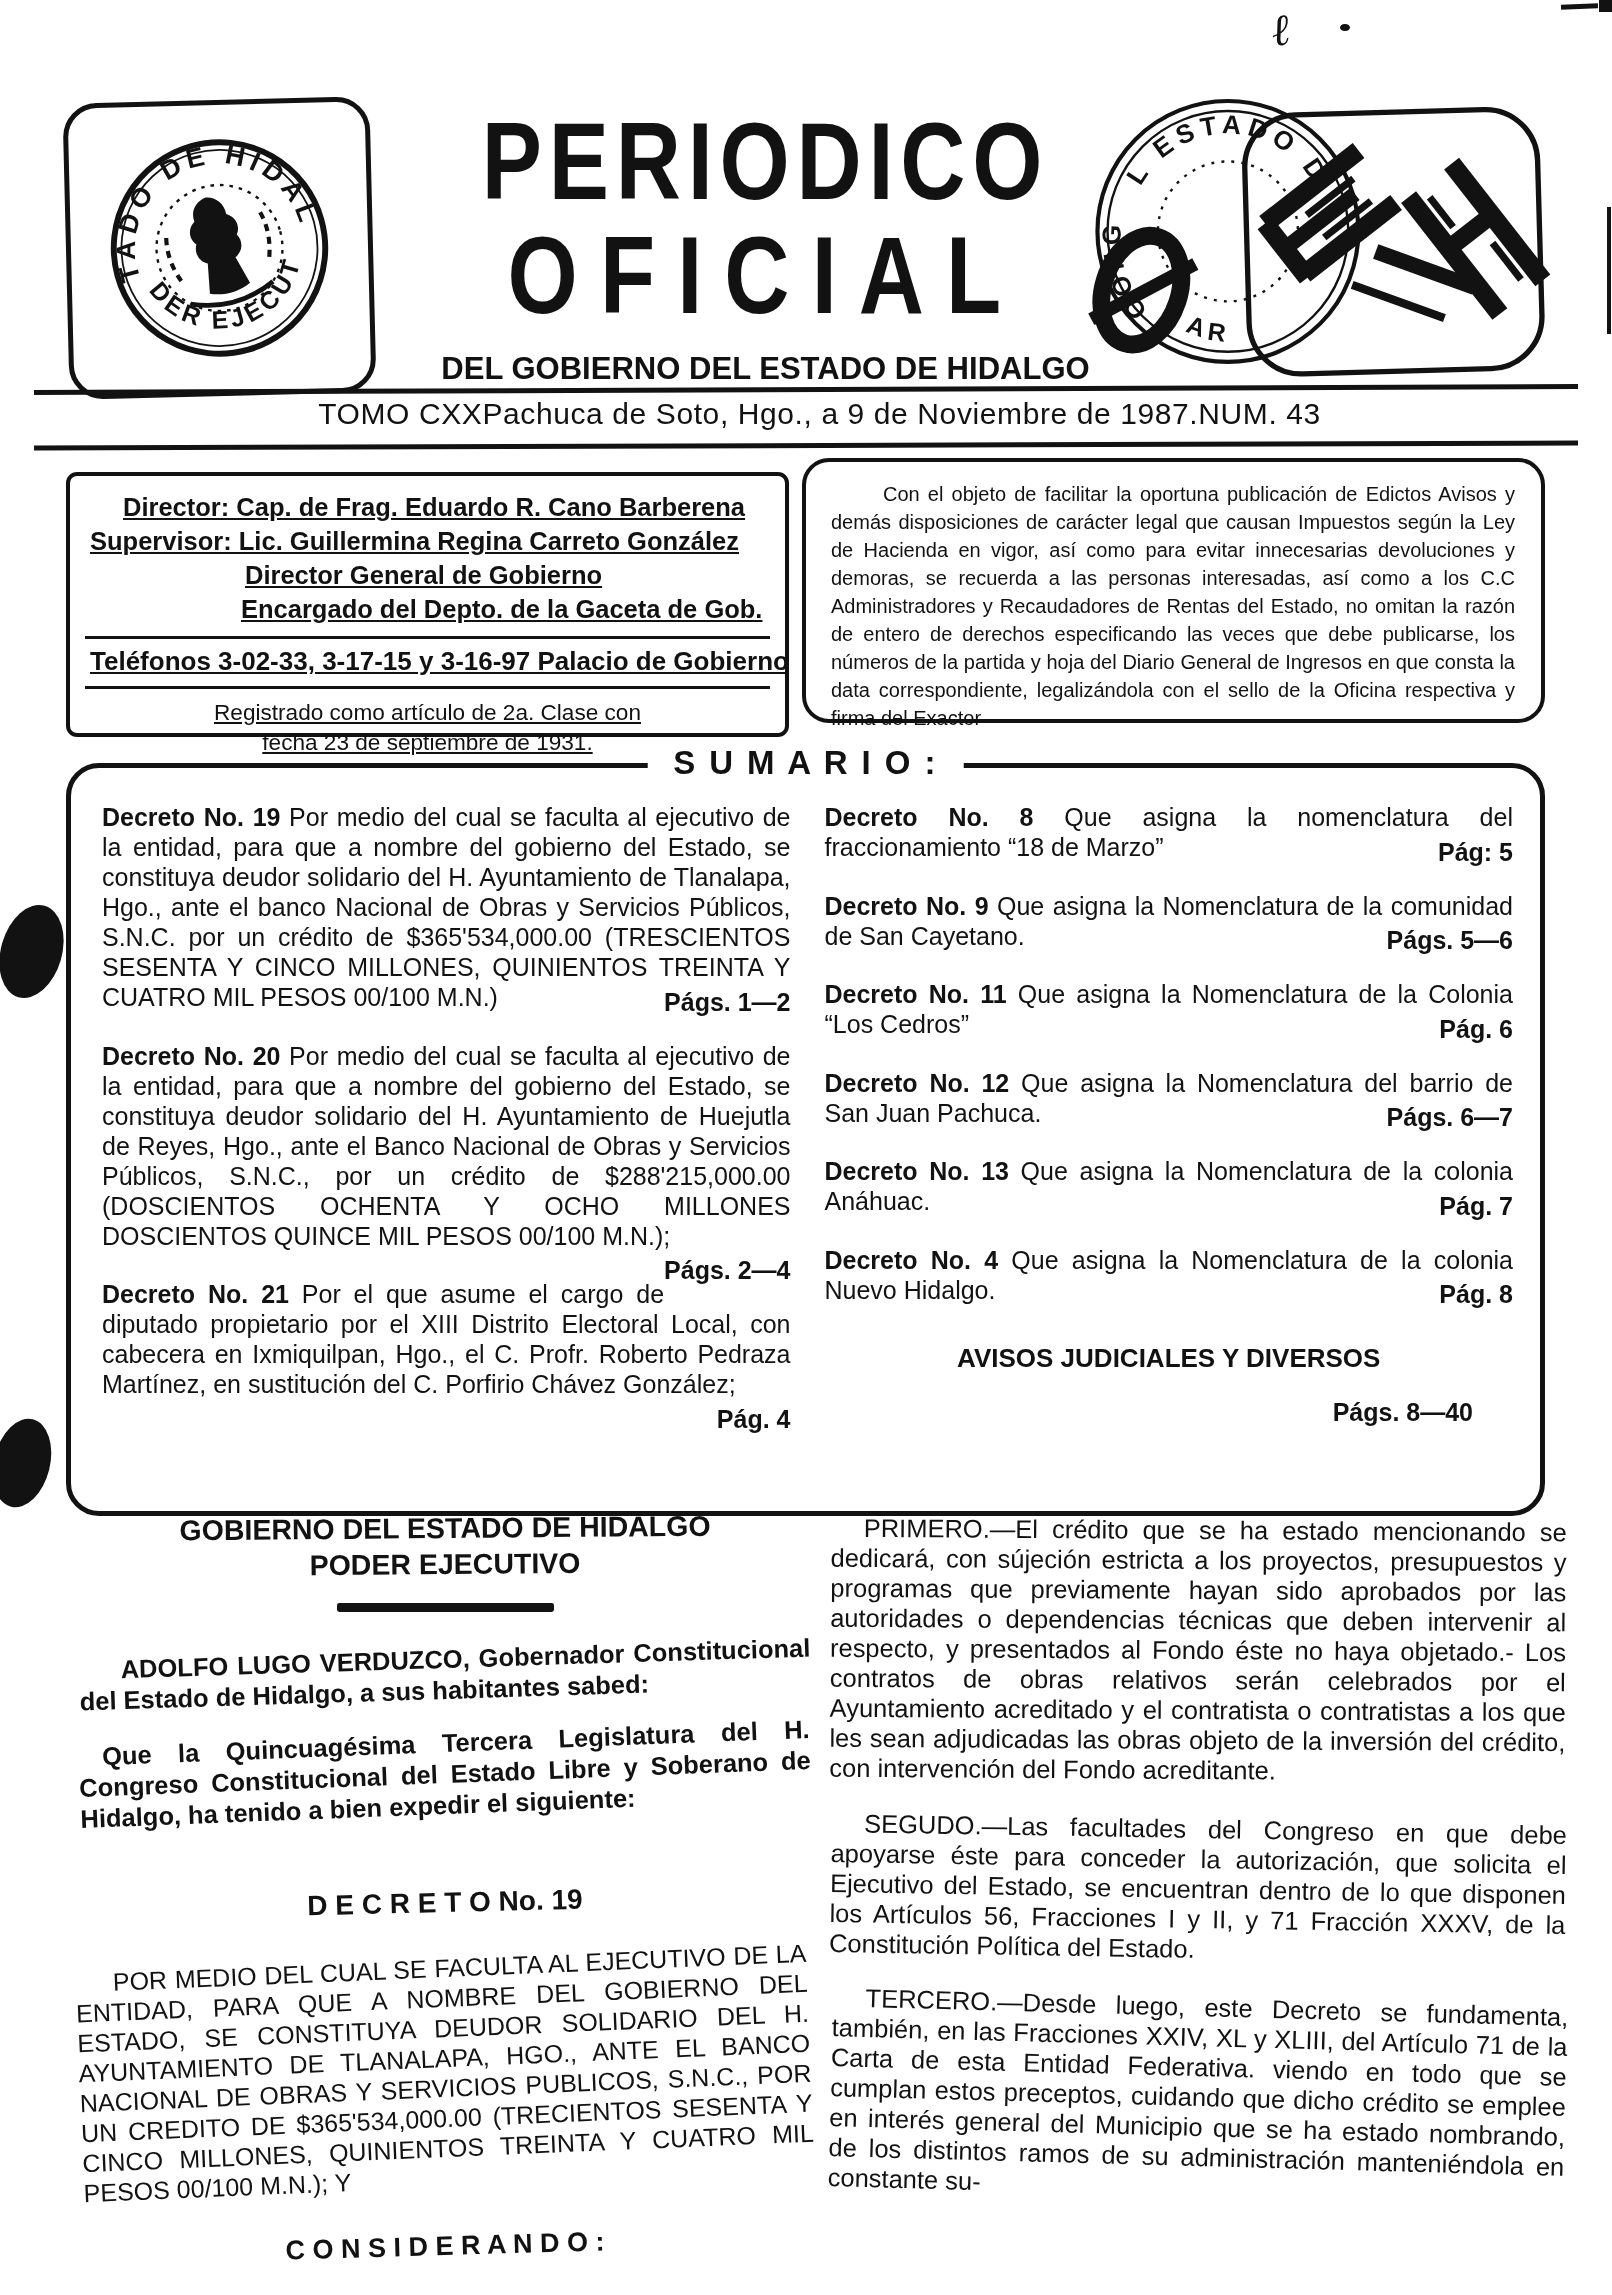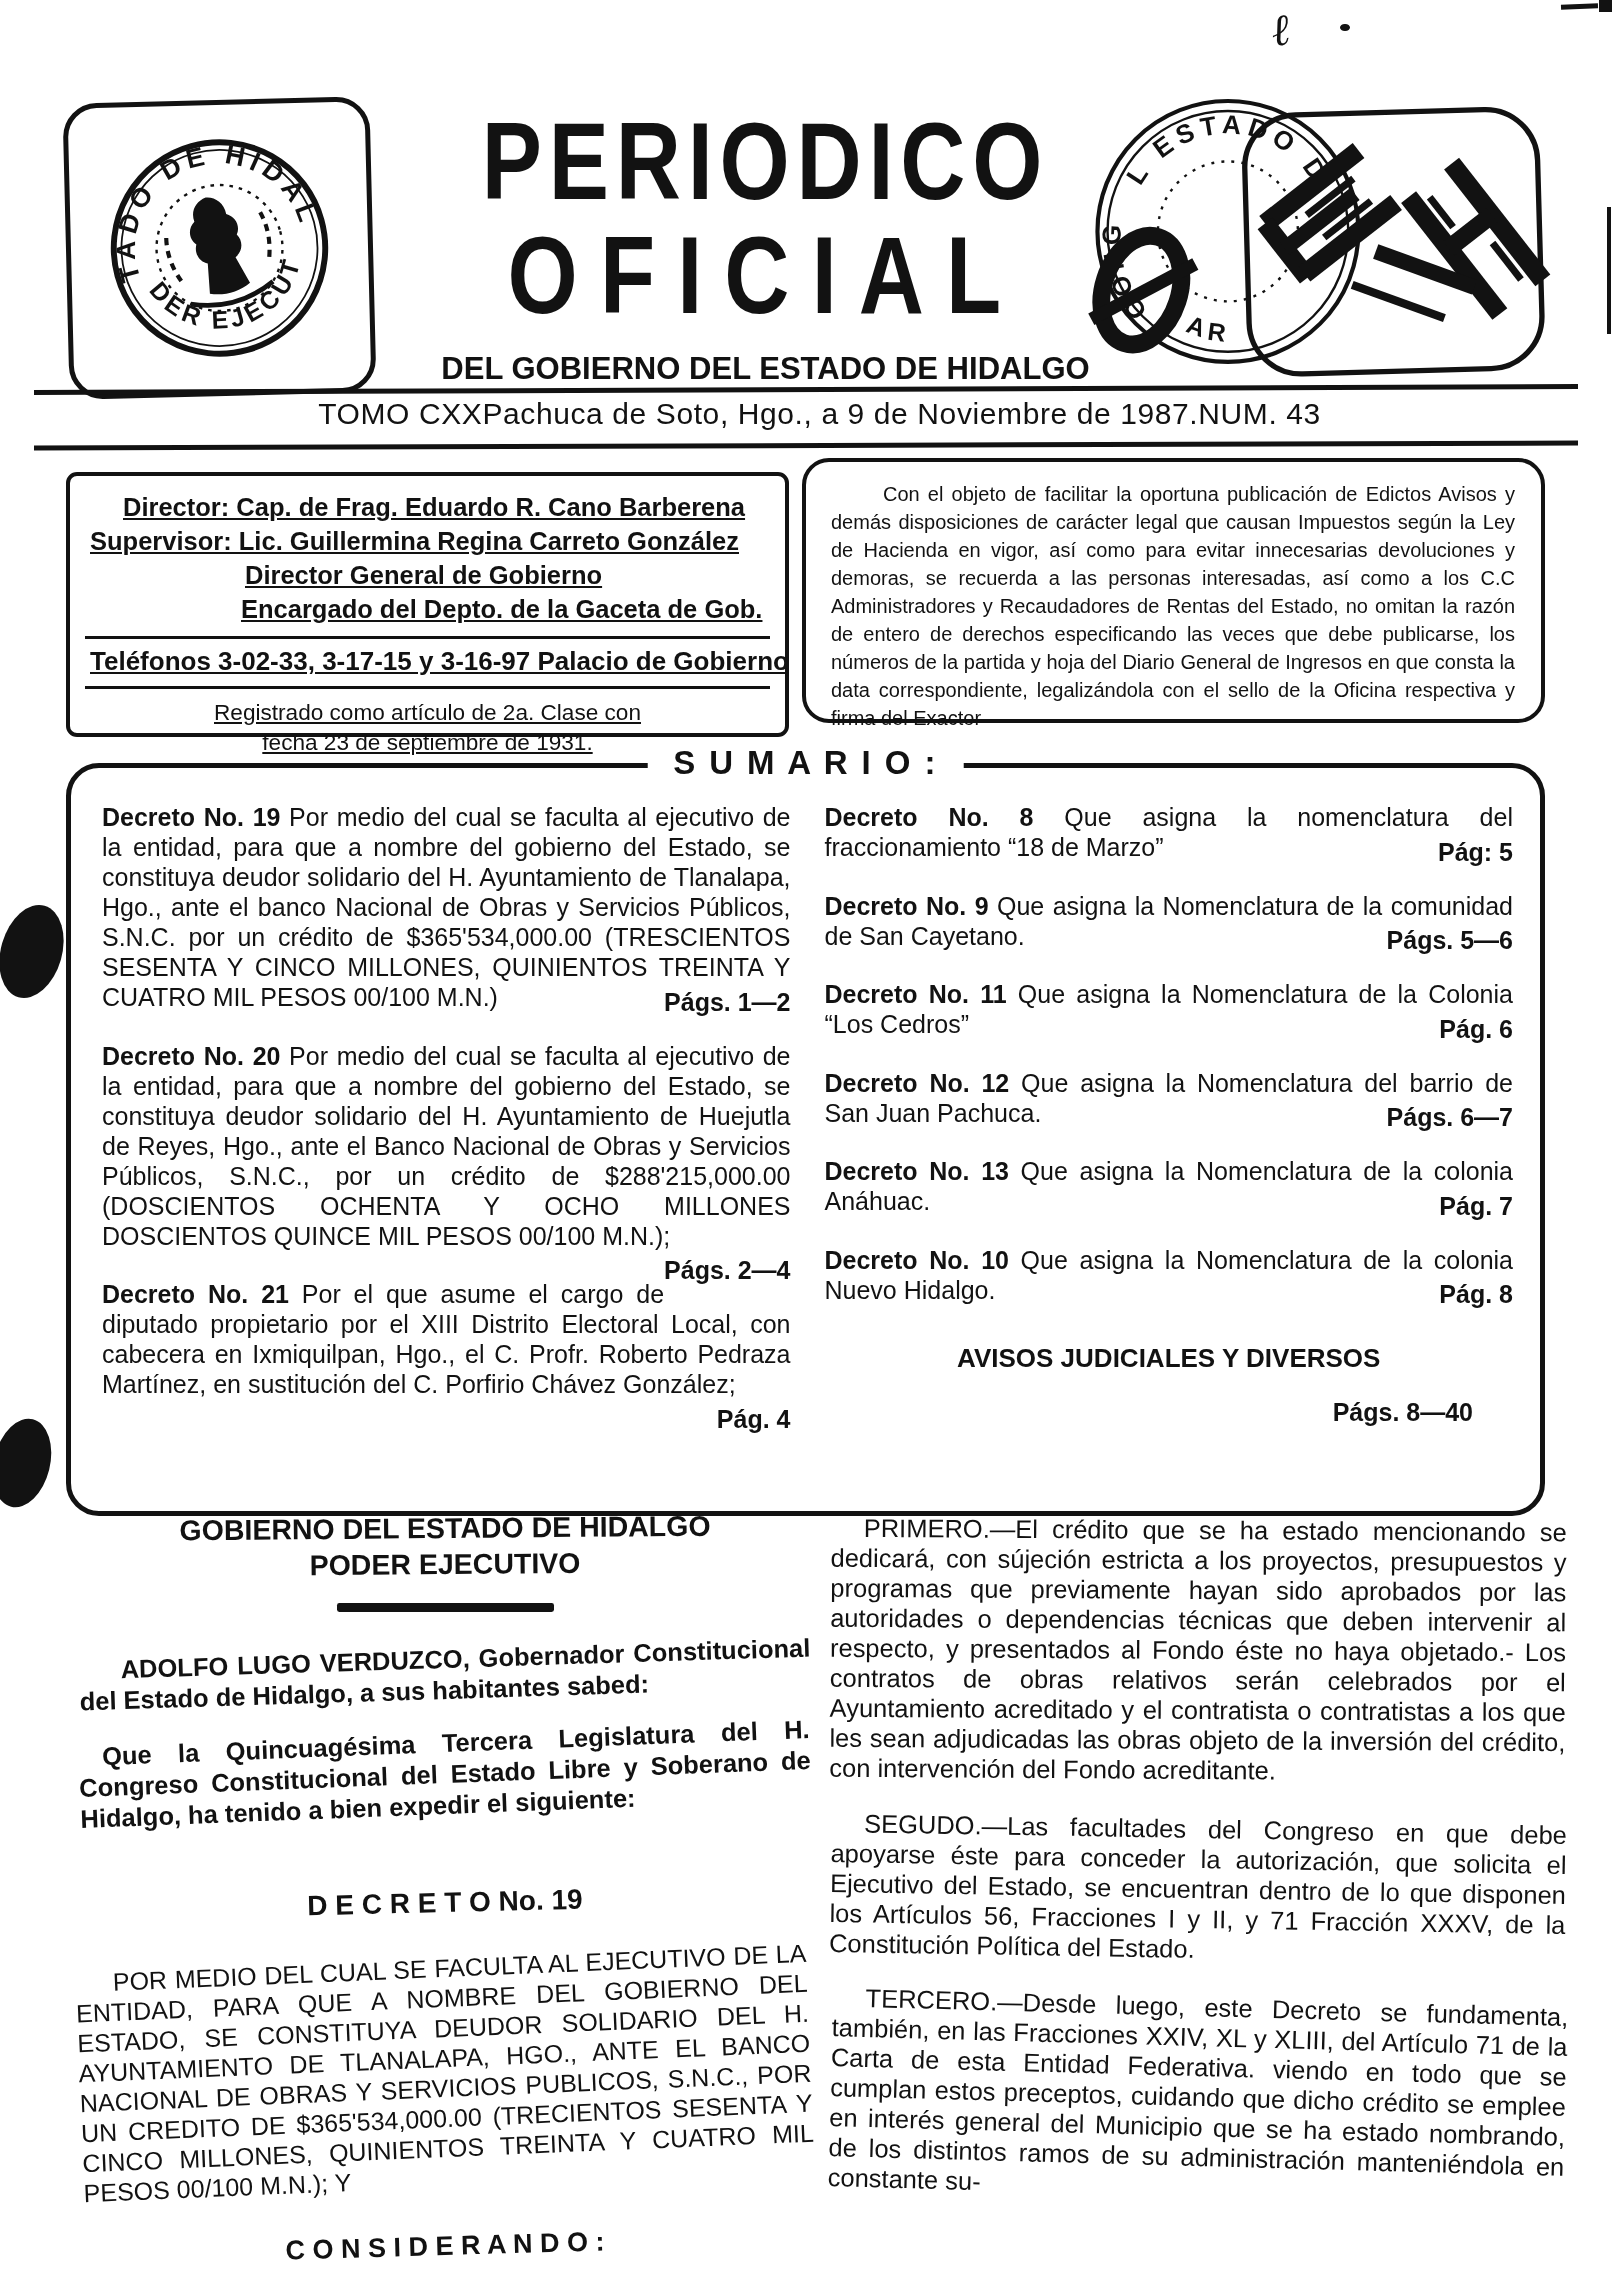--- a/index.html
+++ b/index.html
@@ -252,21 +252,21 @@
         </p>
         <p class="sentry">
           <b>Decreto No. 12</b><span> Que asigna la Nomenclatura del barrio de San Juan Pachuca.</span>
           <span class="pages">Págs. 6—7</span>
         </p>
         <p class="sentry">
           <b>Decreto No. 13</b><span> Que asigna la Nomenclatura de la colonia Anáhuac.</span>
           <span class="pages">Pág. 7</span>
         </p>
         <p class="sentry">
-          <b>Decreto No. 10</b><span> Que asigna la Nomenclatura de la colonia Nuevo Hidalgo.</span>
+          <b>Decreto No. 4</b><span> Que asigna la Nomenclatura de la colonia Nuevo Hidalgo.</span>
           <span class="pages">Pág. 8</span>
         </p>
         <div class="avisos-title">AVISOS JUDICIALES Y DIVERSOS</div>
         <div class="avisos-pages">Págs. 8—40</div>
       </div>
     </div>
   </div>
 
   <div class="hole hole-1"></div>
   <div class="hole hole-2"></div>

